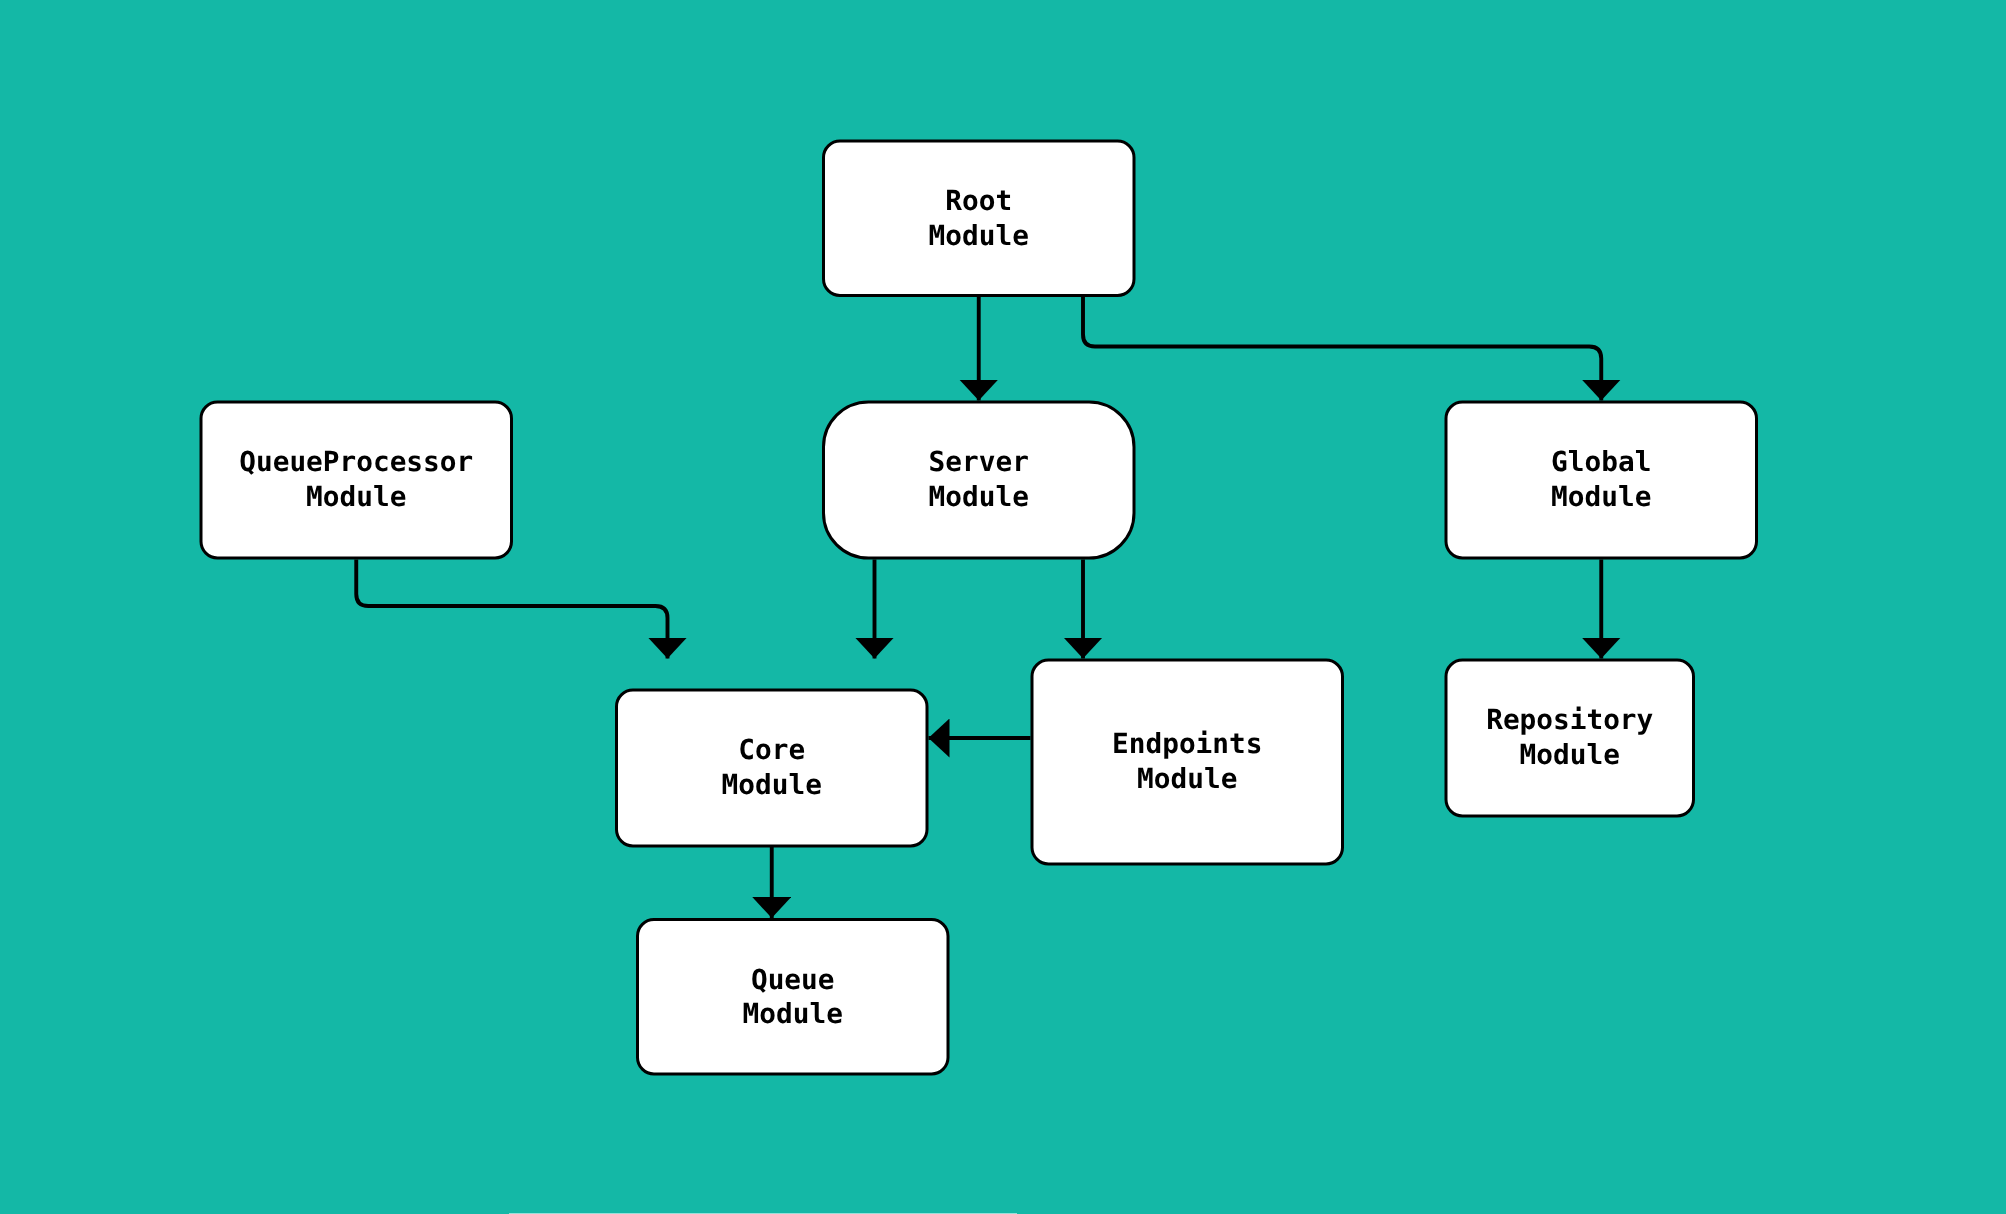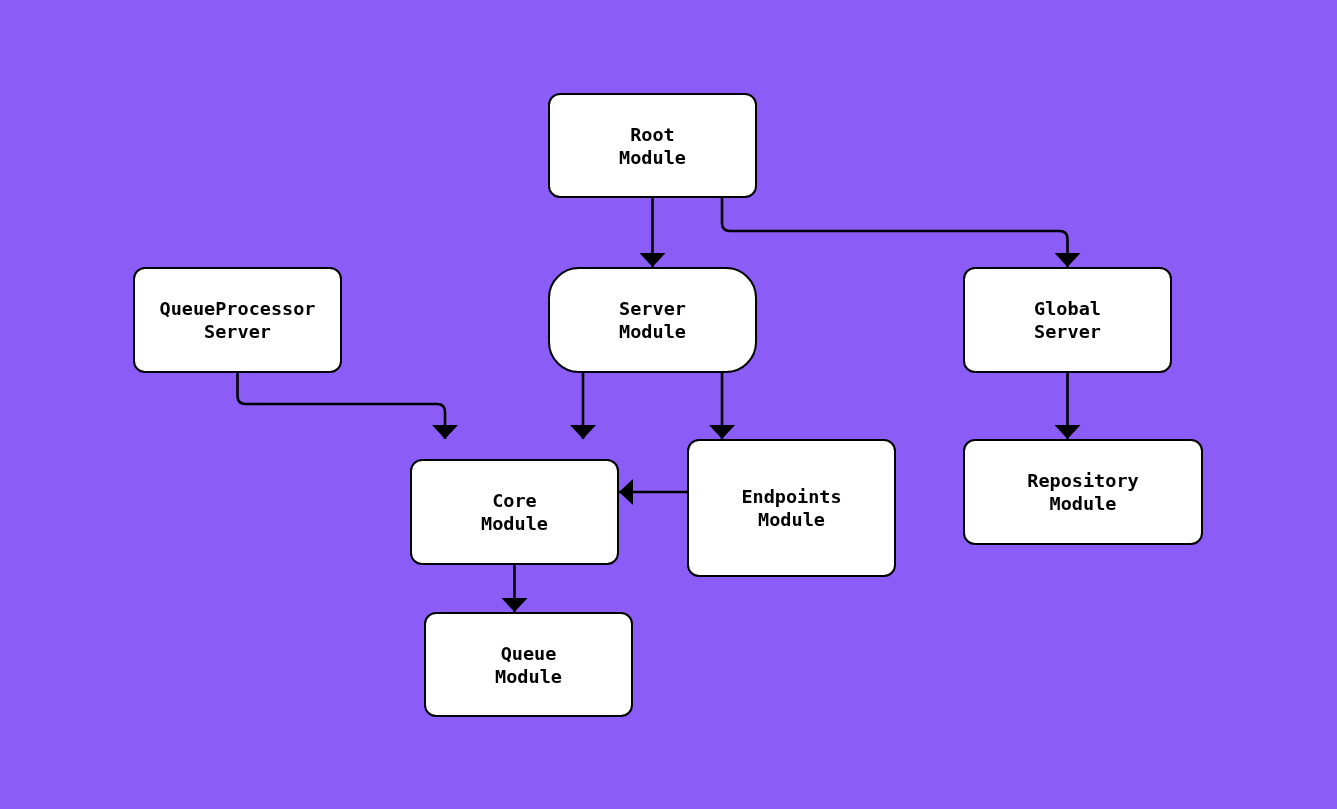--- a/index.html
+++ b/index.html
@@ -4,21 +4,21 @@
 <style>
   html, body {
     margin: 0;
     padding: 0;
     background: #ffffff;
   }
   .canvas {
     position: relative;
     width: 1337px;
     height: 809px;
-    background: #8b5cf6;
+    background: #14b8a6;
     overflow: hidden;
     font-family: "DejaVu Sans Mono", monospace;
   }
   .edges {
     position: absolute;
     left: 0;
     top: 0;
     width: 1337px;
     height: 809px;
   }
@@ -69,44 +69,44 @@
     <path class="edge" d="M514.5,545 L514.5,612" marker-end="url(#arrowhead)"></path>
   </svg>
 
   <div class="node" style="left:548px; top:93px; width:209px; height:105px;">
     <span class="label">Root
 Module</span>
   </div>
 
   <div class="node" style="left:133px; top:267px; width:209px; height:106px;">
     <span class="label">QueueProcessor
-Server</span>
+Module</span>
   </div>
 
   <div class="node" style="left:548px; top:267px; width:209px; height:106px;border-radius:31px;">
     <span class="label">Server
 Module</span>
   </div>
 
   <div class="node" style="left:963px; top:267px; width:209px; height:106px;">
     <span class="label">Global
-Server</span>
+Module</span>
   </div>
 
   <div class="node" style="left:410px; top:459px; width:209px; height:106px;">
     <span class="label">Core
 Module</span>
   </div>
 
   <div class="node" style="left:687px; top:439px; width:209px; height:138px;">
     <span class="label">Endpoints
 Module</span>
   </div>
 
-  <div class="node" style="left:963px; top:439px; width:240px; height:106px;">
+  <div class="node" style="left:963px; top:439px; width:167px; height:106px;">
     <span class="label">Repository
 Module</span>
   </div>
 
   <div class="node" style="left:424px; top:612px; width:209px; height:105px;">
     <span class="label">Queue
 Module</span>
   </div>
 
 </div>

